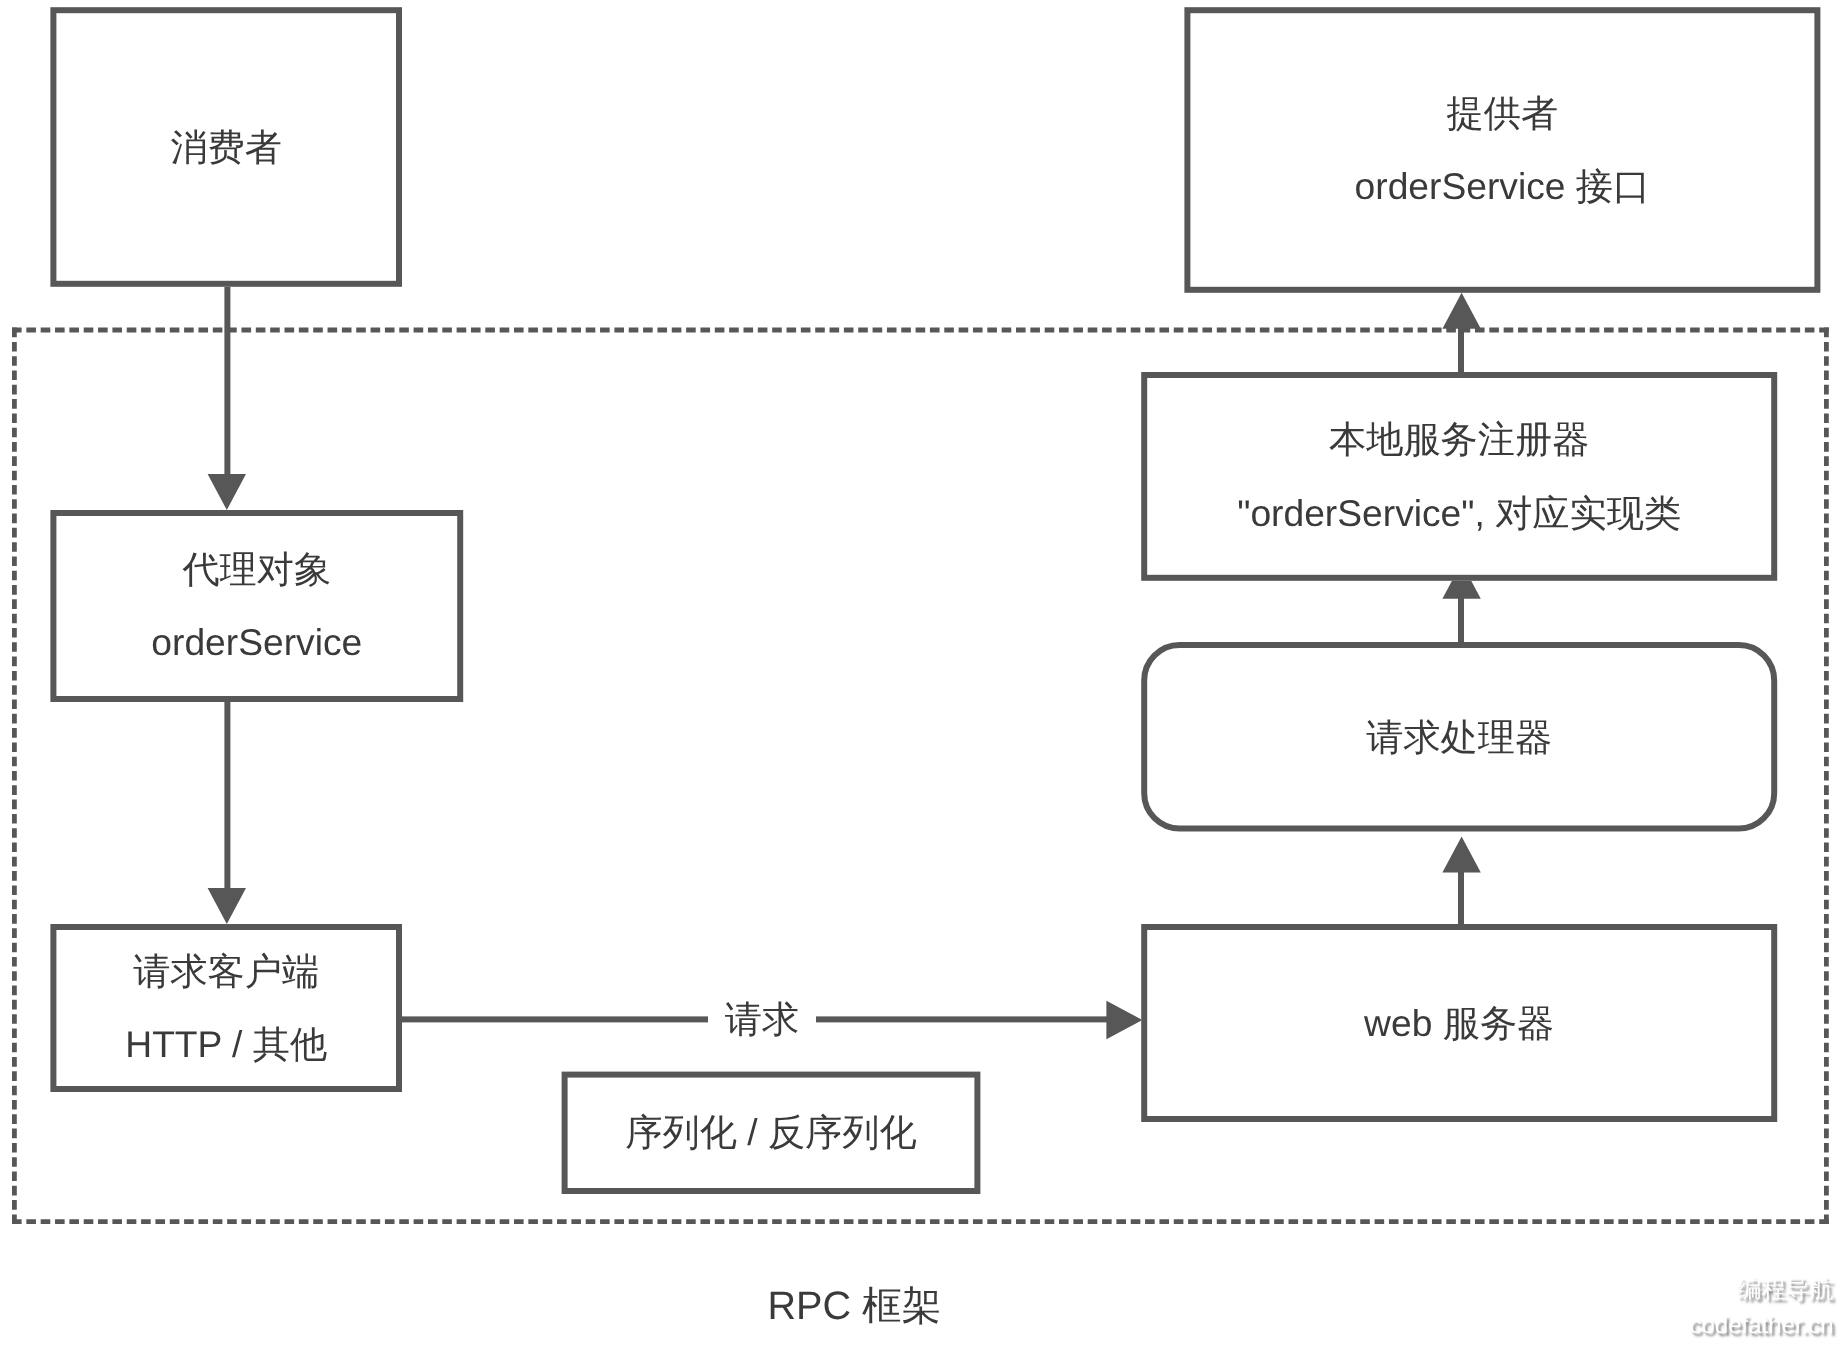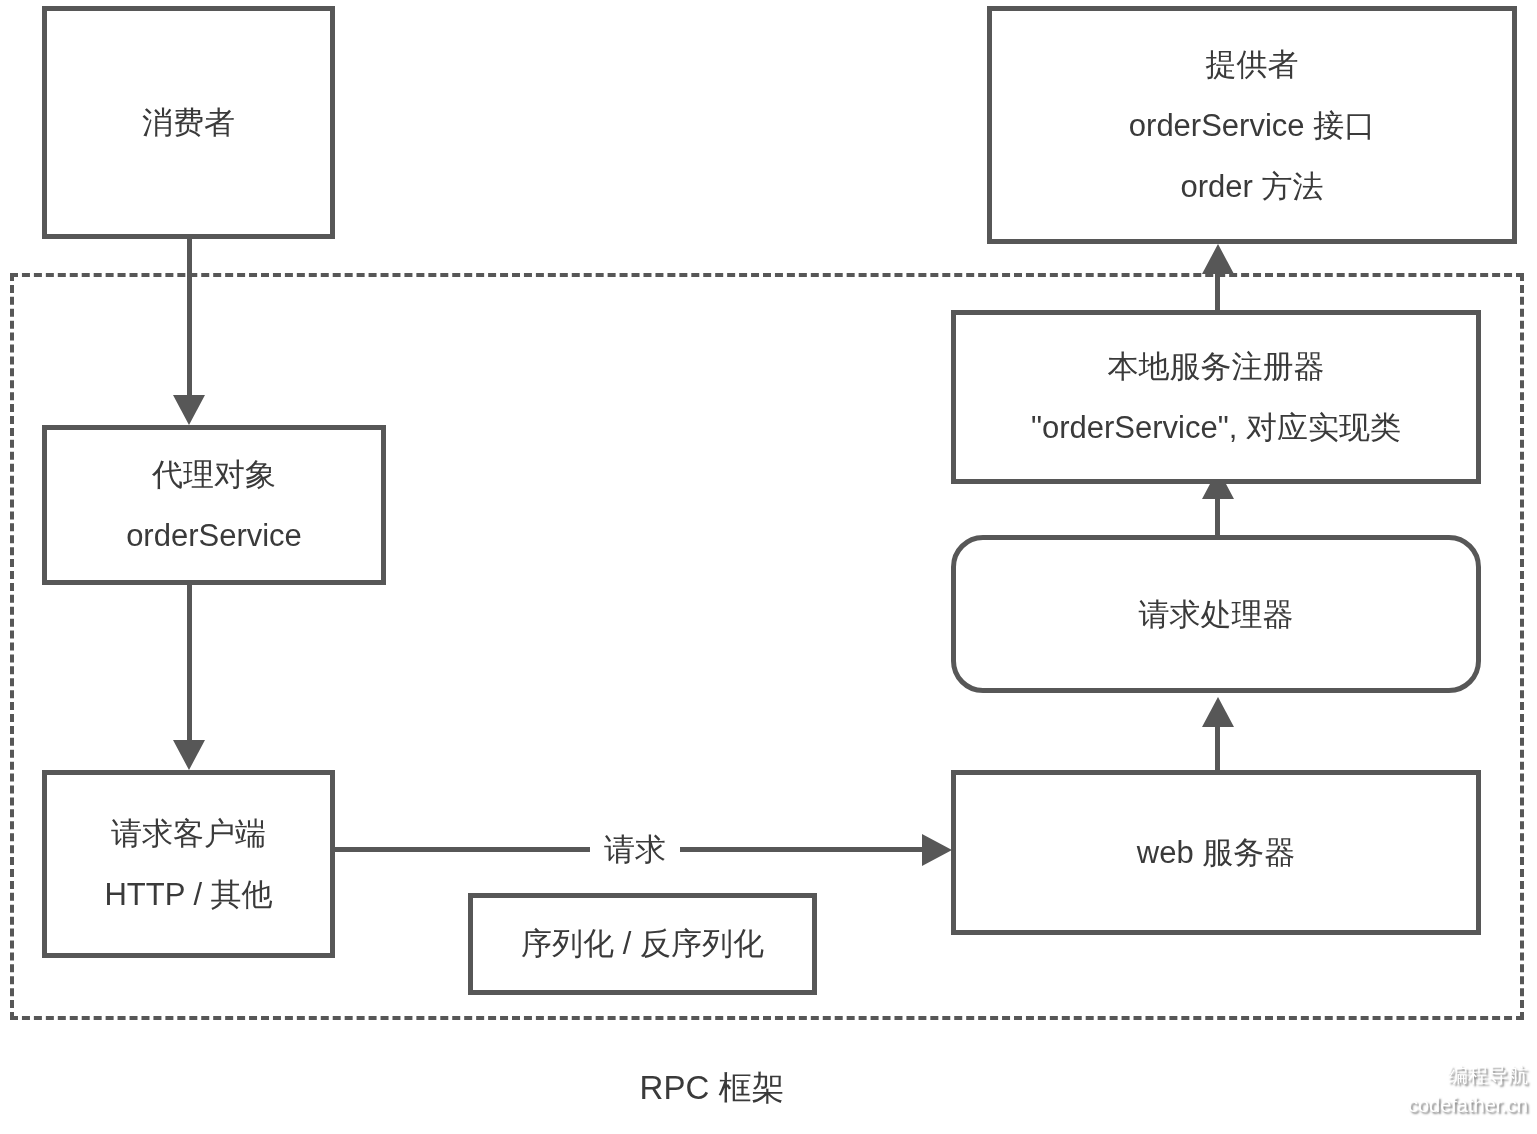--- a/index.html
+++ b/index.html
@@ -101,29 +101,28 @@
 
   <div class="dashed-frame"></div>
 
   <div class="box" style="left:42px;top:6px;width:293px;height:233px;">
     <div class="line">消费者</div>
   </div>
 
   <div class="box" style="left:975px;top:6px;width:530px;height:238px;margin-left:12px;">
     <div class="line">提供者</div>
     <div class="line">orderService 接口</div>
-    <div class="line">order 方法</div>
   </div>
 
   <div class="box" style="left:42px;top:425px;width:344px;height:160px;">
     <div class="line">代理对象</div>
     <div class="line">orderService</div>
   </div>
 
-  <div class="box" style="left:42px;top:770px;width:293px;height:188px;">
+  <div class="box" style="left:42px;top:770px;width:293px;height:140px;">
     <div class="line">请求客户端</div>
     <div class="line">HTTP / 其他</div>
   </div>
 
   <div class="box" style="left:468px;top:893px;width:349px;height:102px;">
     <div class="line" style="line-height:40px;">序列化 / 反序列化</div>
   </div>
 
   <div class="box" style="left:951px;top:310px;width:530px;height:174px;">
     <div class="line">本地服务注册器</div>

